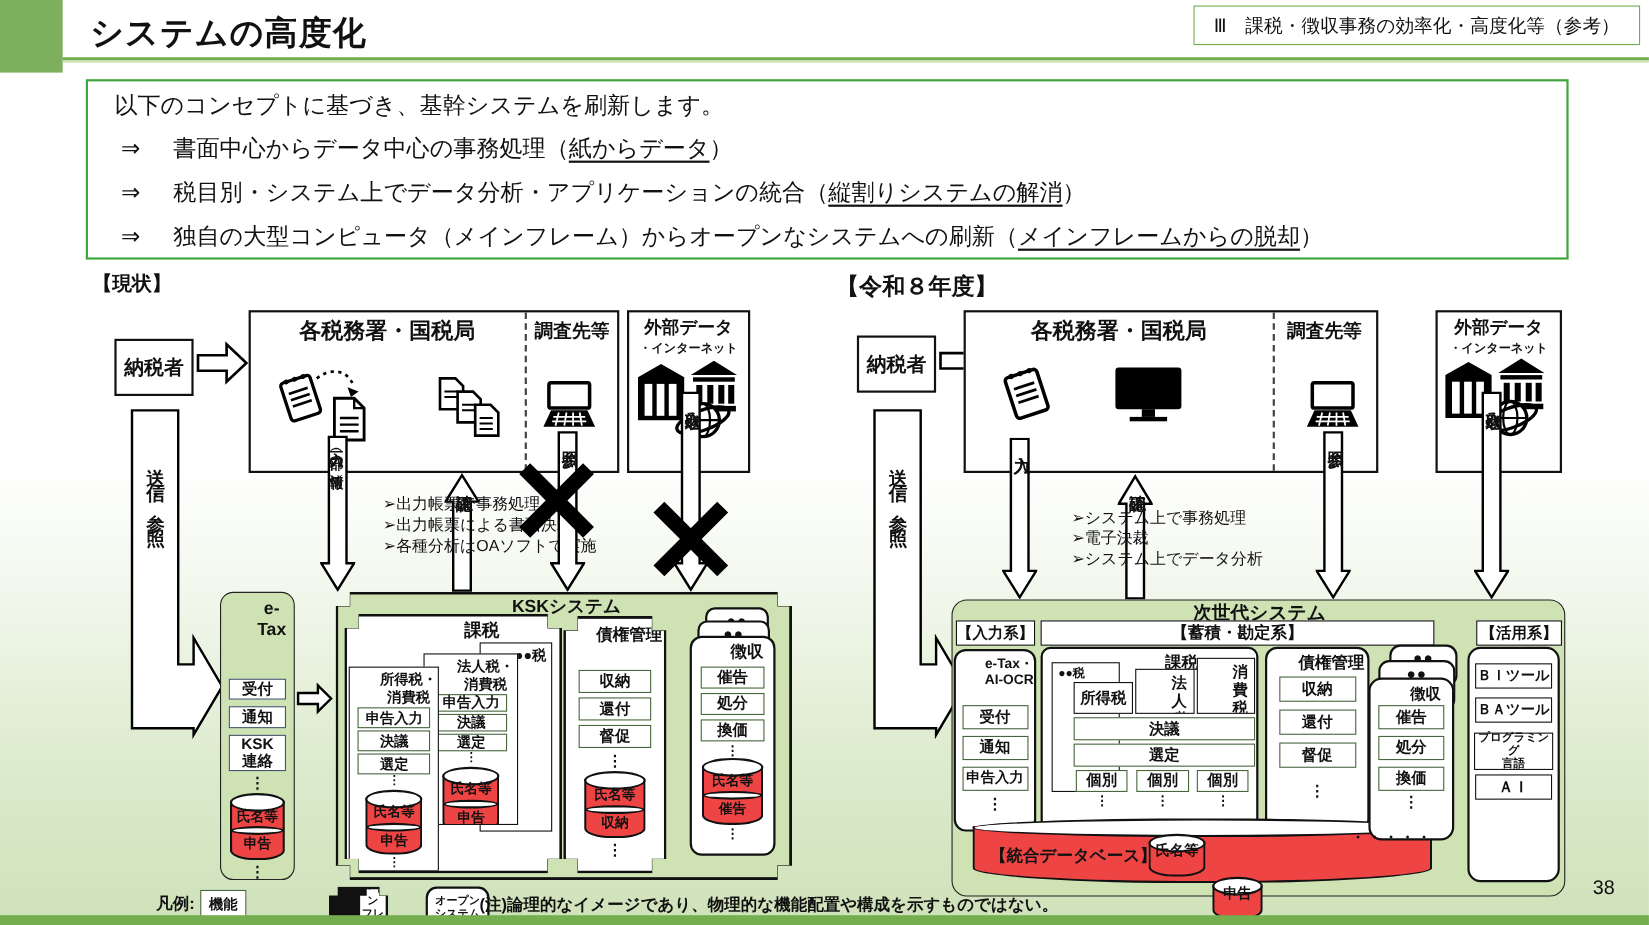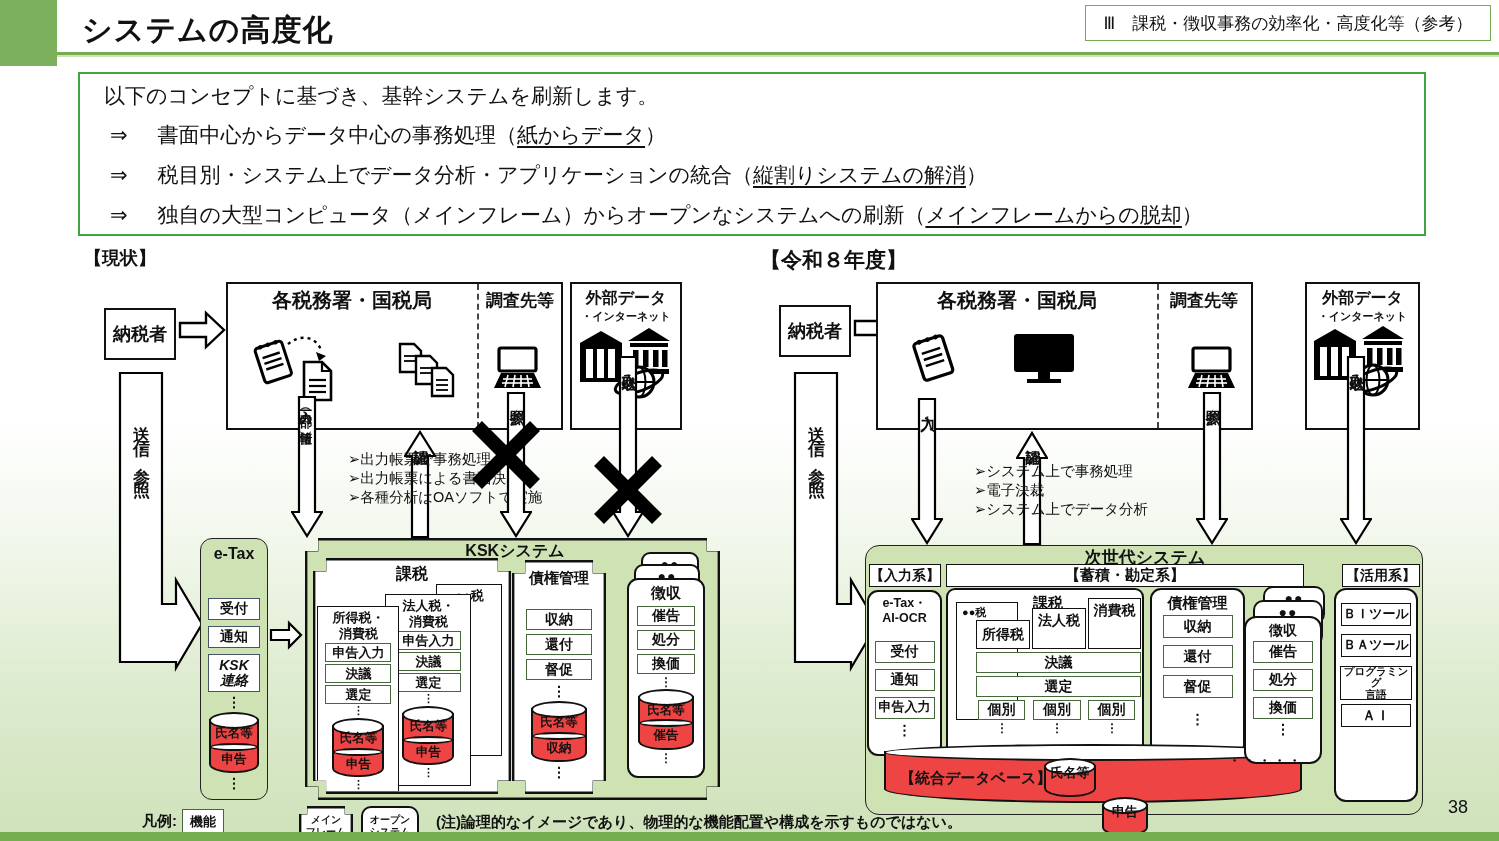--- a/index.html
+++ b/index.html
@@ -8,21 +8,21 @@
     background:linear-gradient(180deg,#ffffff 0%,#ffffff 50%,#f3f8ee 63%,#ddebce 82%,#cfe2ba 100%); }
   .abs { position:absolute; }
   .ctr { display:flex; align-items:center; justify-content:center; text-align:center; }
   .bx { border:2px solid #111; background:#fff; }
   .grnbx { background:#cee2b3; border:1.6px solid #222; }
   .fbox { border:1.6px solid #46663c; background:#fff; font-size:14px; font-weight:600;
     line-height:1.08; display:flex; align-items:center; justify-content:center;
     text-align:center; white-space:pre-line; }
   .card { position:absolute; background:#fff; border:1.8px solid #111;
     display:flex; flex-direction:column; align-items:center; overflow:hidden; }
-  .ttl { font-weight:700; text-align:center; white-space:pre-line; line-height:1.18; }
+  .ttl { font-weight:700; text-align:center; white-space:pre-line; line-height:1.18;margin-left:26px; }
   .vtext { writing-mode:vertical-rl; text-orientation:mixed; }
   .vdots { font-weight:700; text-align:center; line-height:1; font-size:14px; }
   .hdr-rule { background:#74ad50; }
   
   .plq { position:absolute; background:#111;
     clip-path:polygon(13px 0,calc(100% - 13px) 0,calc(100% - 13px) 13px,100% 13px,100% calc(100% - 13px),calc(100% - 13px) calc(100% - 13px),calc(100% - 13px) 100%,13px 100%,13px calc(100% - 13px),0 calc(100% - 13px),0 13px,13px 13px); }
   .plq-in { position:absolute; inset:2.4px; background:#fff;
     clip-path:polygon(11px 0,calc(100% - 11px) 0,calc(100% - 11px) 11px,100% 11px,100% calc(100% - 11px),calc(100% - 11px) calc(100% - 11px),calc(100% - 11px) 100%,11px 100%,11px calc(100% - 11px),0 calc(100% - 11px),0 11px,11px 11px); }
   .plq-sm { clip-path:polygon(8px 0,calc(100% - 8px) 0,calc(100% - 8px) 8px,100% 8px,100% calc(100% - 8px),calc(100% - 8px) calc(100% - 8px),calc(100% - 8px) 100%,8px 100%,8px calc(100% - 8px),0 calc(100% - 8px),0 8px,8px 8px); }
   .plq-in-sm { clip-path:polygon(6px 0,calc(100% - 6px) 0,calc(100% - 6px) 6px,100% 6px,100% calc(100% - 6px),calc(100% - 6px) calc(100% - 6px),calc(100% - 6px) 100%,6px 100%,6px calc(100% - 6px),0 calc(100% - 6px),0 6px,6px 6px); }
@@ -187,21 +187,21 @@
 
   <svg class="abs" style="left:118px;top:372px;" width="86" height="302" viewBox="0 0 86 302">
       <polygon points="2,1 2,290 58,290 58,296 84,252 58,208 58,232 44,232 44,1" fill="#fff" stroke="#000" stroke-width="2.2"></polygon>
     </svg>
   <div class="abs vtext" style="left:130px;top:412px;height:210px;font-size:17px;font-weight:600;letter-spacing:14px;">送信・参照</div>
 
   <div class="abs grnbx" style="left:200px;top:538px;width:68px;height:262px;border-radius:12px;display:flex;flex-direction:column;align-items:center;">
     <div class="ttl" style="font-size:16px;margin-top:6px;">e-Tax</div>
     <div class="fbox" style="width:52px;height:22px;margin-top:34px;border-color:#44546a;">受付</div>
     <div class="fbox" style="width:52px;height:22px;margin-top:6px;border-color:#44546a;">通知</div>
-    <div class="fbox" style="width:52px;height:38px;margin-top:6px;border-color:#44546a;font-style:italic;">KSK
+    <div class="fbox" style="width:52px;height:38px;margin-top:6px;border-color:#44546a;">KSK
 連絡</div>
     <div class="vdots" style="margin-top:3px;">⋮</div>
     <div class="cyl" style="width:50px;margin-top:10px;padding-bottom:4px;">
       <div class="cyl-lab" style="margin-top:7px;">氏名等</div>
       <div class="cyl-sep"></div>
       <div class="cyl-lab">申告</div>
     </div>
     <div class="vdots" style="margin-top:3px;">⋮</div>
   </div>
 
@@ -215,21 +215,21 @@
   <div class="abs ctr" style="left:420px;top:541px;width:190px;height:20px;font-size:16px;font-weight:700;">KSKシステム</div>
 
   <div class="plq" style="left:313px;top:558px;width:198px;height:236px;">
     <div class="plq-in">
       <div class="abs ttl" style="left:0;top:5px;width:100%;font-size:16px;">課税</div>
 
       <div class="card" style="left:121px;top:24px;width:66px;height:172px;z-index:1;">
         <div class="ttl" style="font-size:13px;margin-top:3px;">●●税</div>
       </div>
 
-      <div class="card" style="left:70px;top:34px;width:86px;height:192px;z-index:2;">
+      <div class="card" style="left:70px;top:34px;width:86px;height:156px;z-index:2;">
         <div class="ttl" style="font-size:13px;margin-top:3px;">法人税・
 消費税</div>
         <div class="fbox" style="width:66px;height:19px;margin-top:2px;font-size:13px;">申告入力</div>
         <div class="fbox" style="width:66px;height:19px;margin-top:2px;font-size:13px;">決議</div>
         <div class="fbox" style="width:66px;height:19px;margin-top:2px;font-size:13px;">選定</div>
         <div class="vdots" style="font-size:11px;margin-top:1px;">⋮</div>
         <div class="cyl" style="width:52px;margin-top:9px;padding-bottom:3px;">
           <div class="cyl-lab" style="margin-top:6px;">氏名等</div>
           <div class="cyl-sep"></div>
           <div class="cyl-lab">申告</div>

